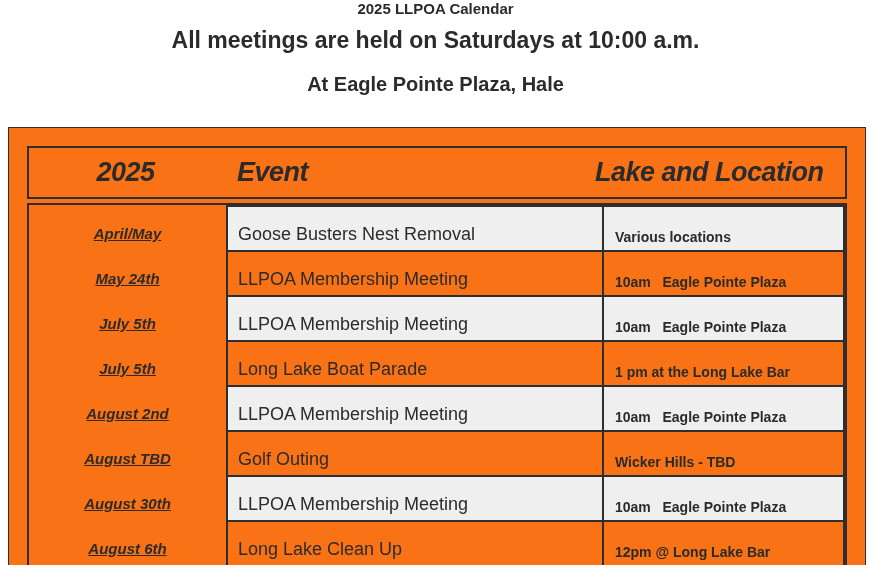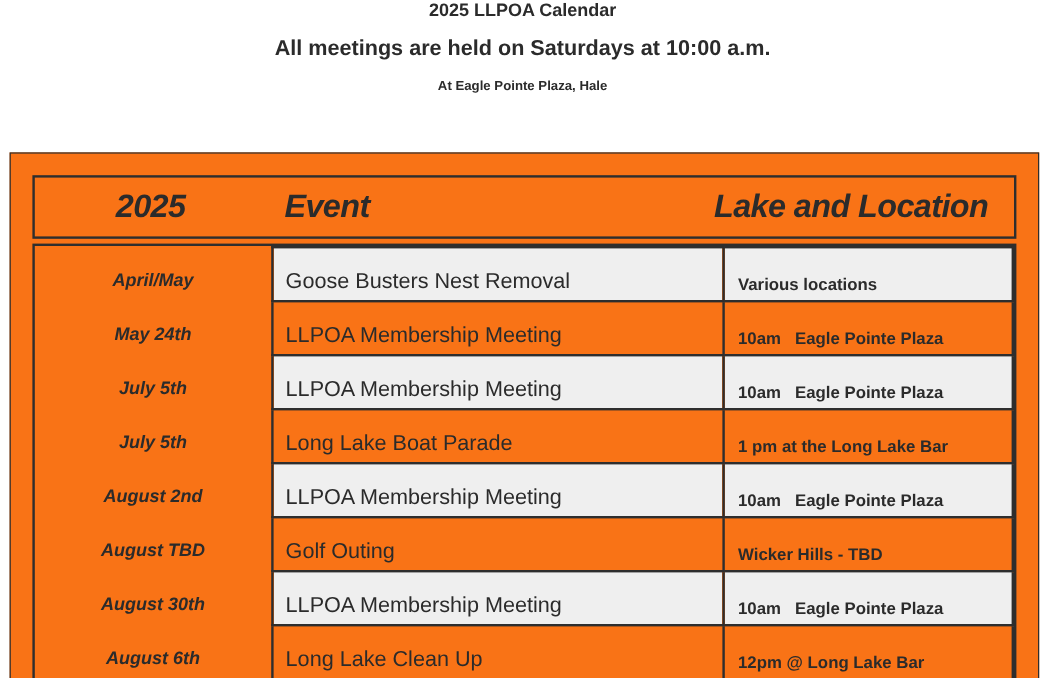--- a/index.html
+++ b/index.html
@@ -20,30 +20,30 @@
   .titles{
     text-align:center;
     padding-top:0;
   }
   .t1{
     font-size:15px;
     font-weight:bold;
     line-height:18px;
   }
   .t2{
-    font-size:18px;
+    font-size:23px;
     font-weight:bold;
     line-height:27px;
     margin-top:9px;
   }
   .t3{
-    font-size:11px;
+    font-size:20px;
     font-weight:bold;
     line-height:18px;
-    margin-top:9px;
+    margin-top:21px;
   }
   .cal{
     position:absolute;
     left:8px;
     top:127px;
     width:858px;
     box-sizing:border-box;
     border:1px solid var(--line);
     padding:18px;
     background:#f97316;
@@ -91,20 +91,21 @@
     overflow:hidden;
   }
   td.d{
     width:193px;
     border:0;
     text-align:center;
     font-weight:bold;
     font-style:italic;
     font-size:15px;
     padding:0 2px 9px 2px;
+    text-decoration:underline;
   }
   td.e{
     width:360px;
     border:2px solid var(--line);
     font-weight:normal;
     font-size:18px;
     padding:0 4px 5px 10px;
     white-space:pre;
   }
   td.t{

